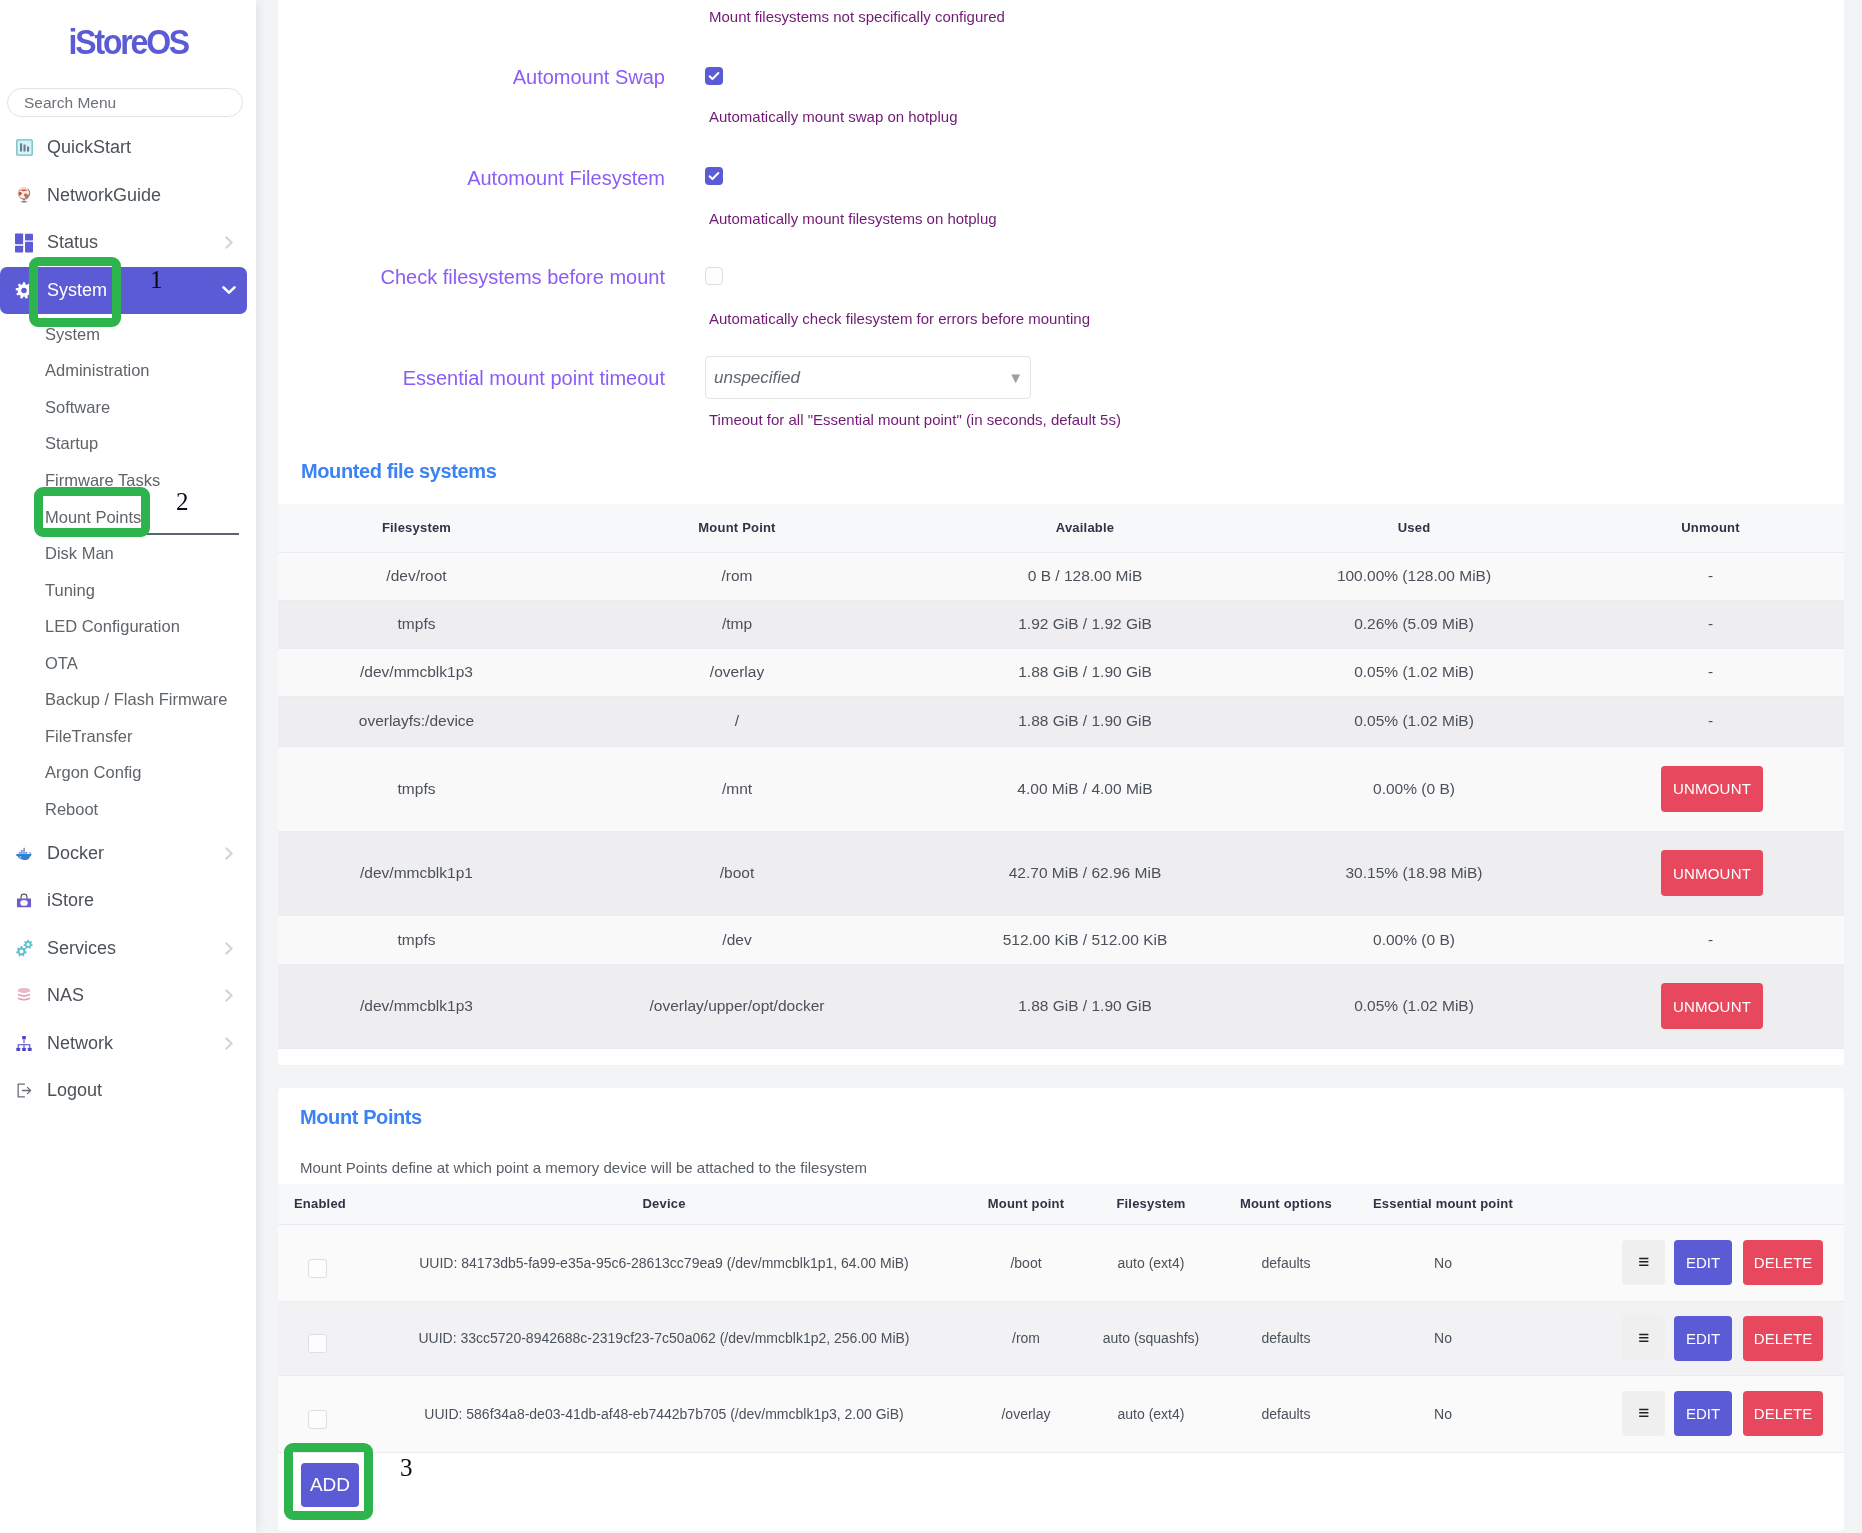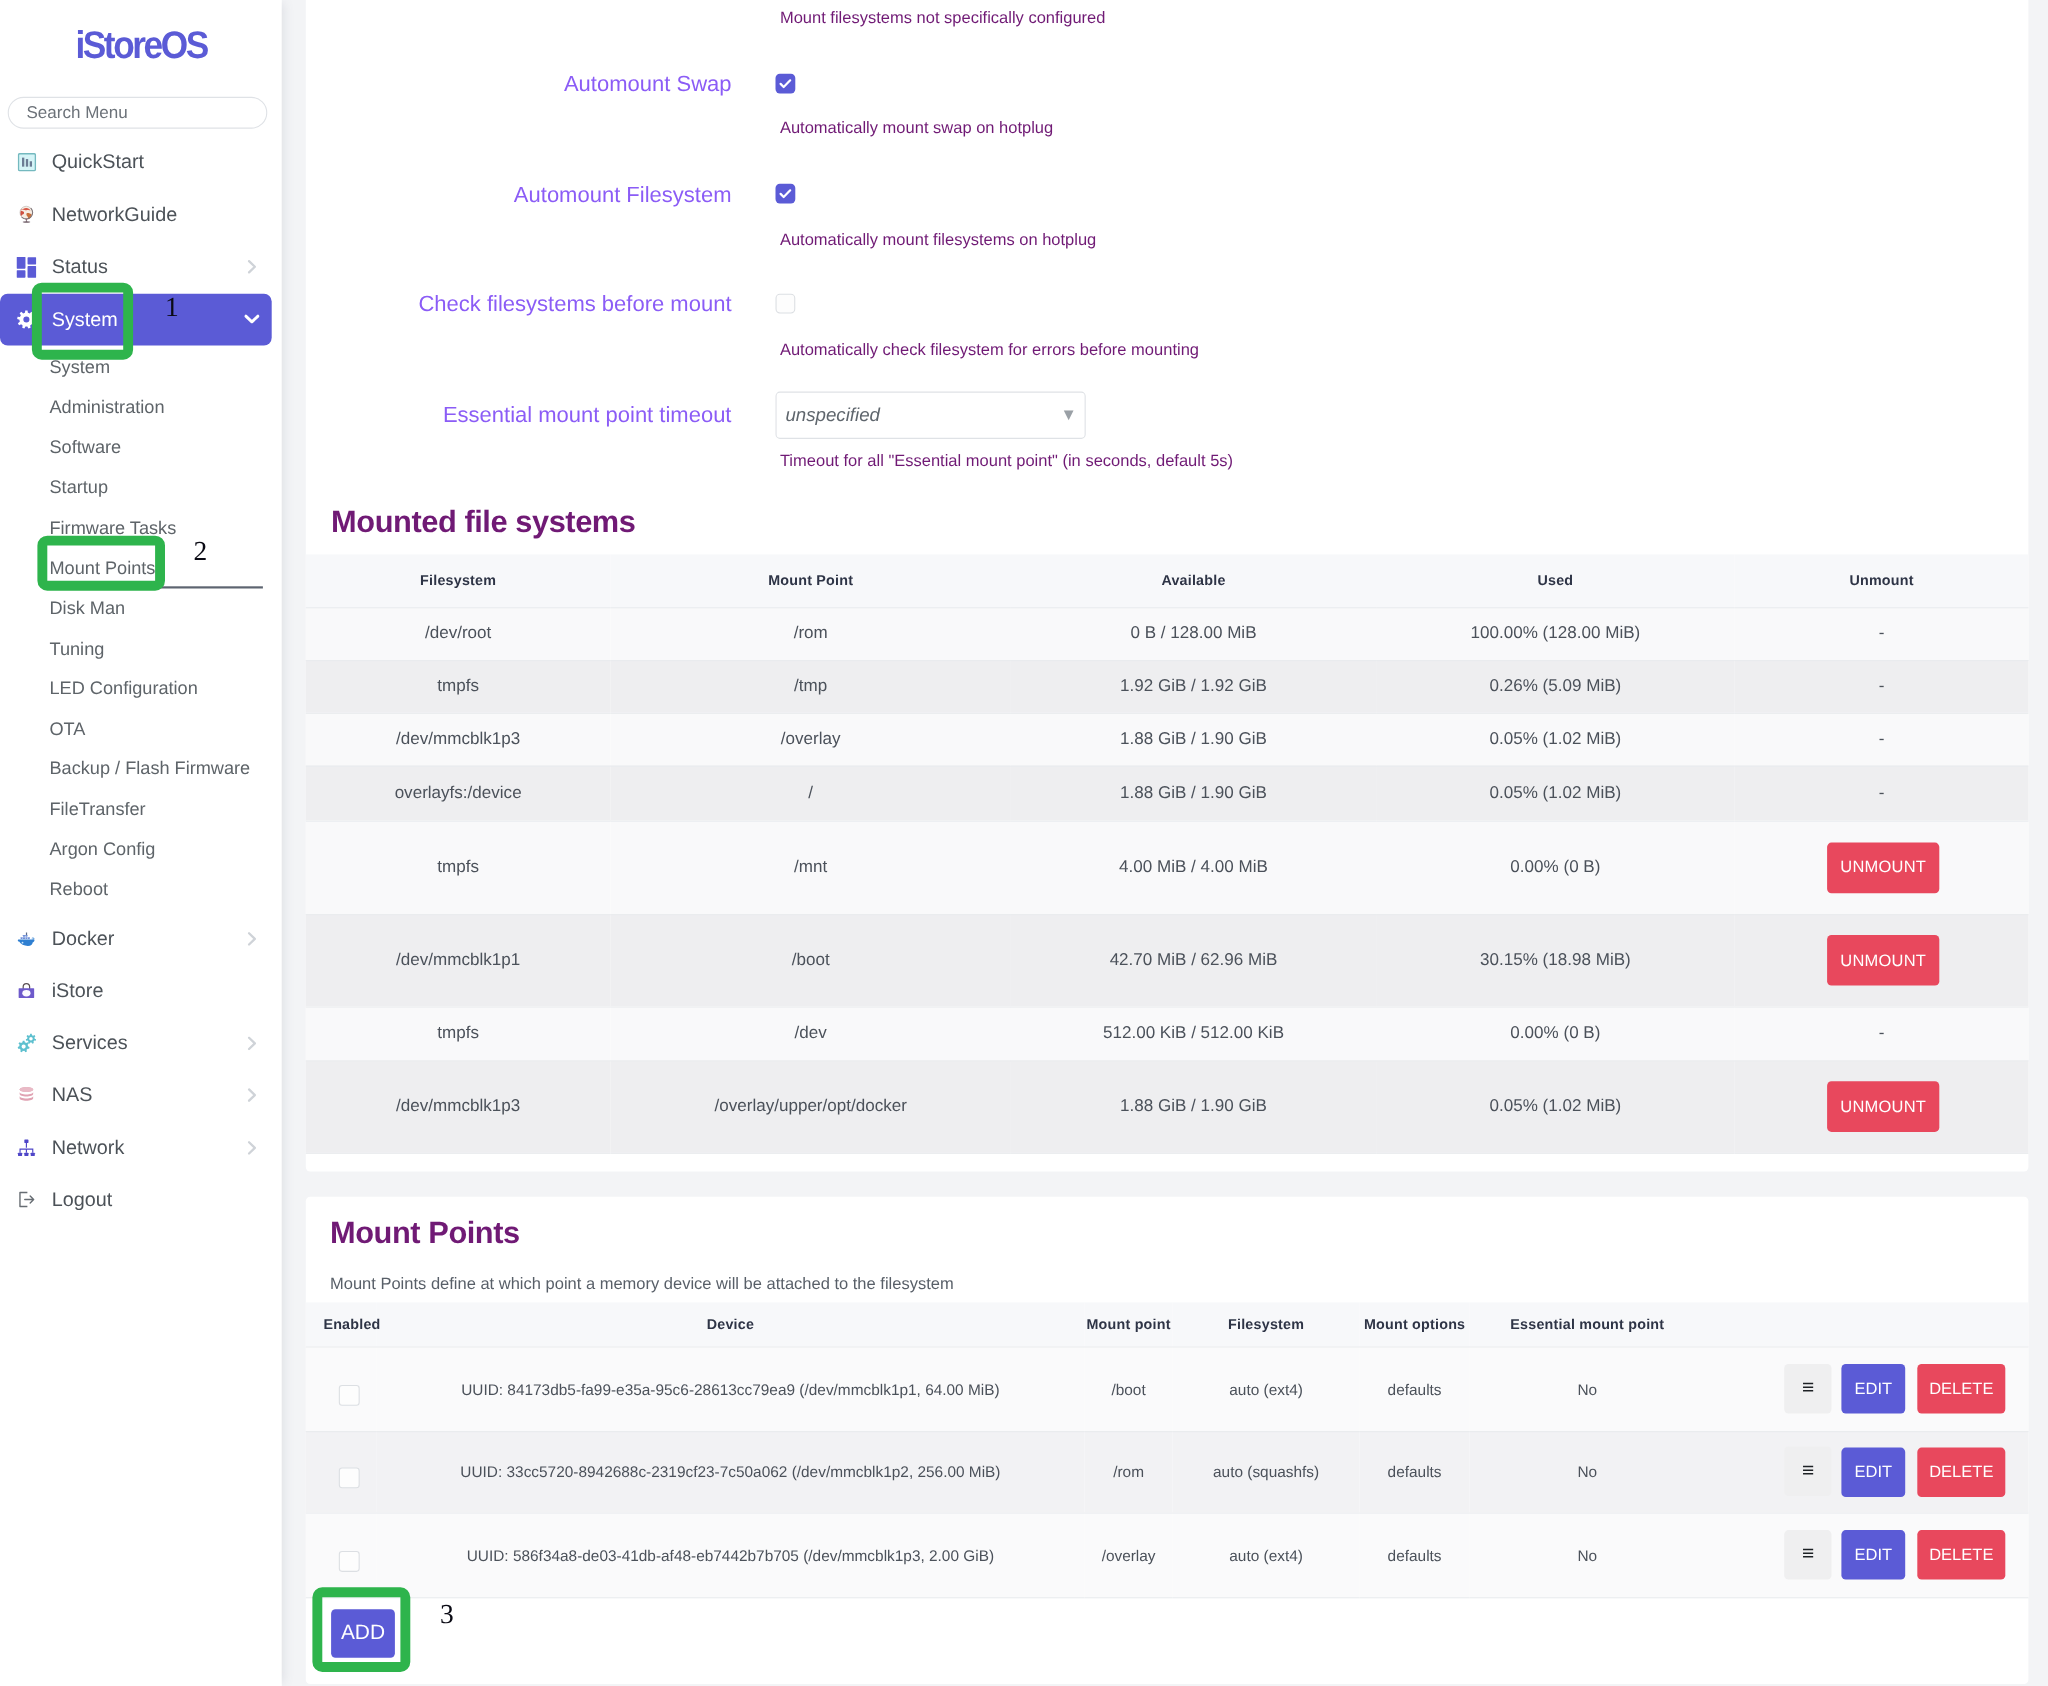--- a/index.html
+++ b/index.html
@@ -62,28 +62,28 @@
   .flabel { font-size:20px; color:#8b5cf6; position:absolute; text-align:right; width:387px; left:0px;}
   .fctrl { position:absolute; left:427px; }
 
   .ckbox {
     width:18px; height:18px; border-radius:4px; background:#5b5bd6;
     display:inline-flex; align-items:center; justify-content:center;
   }
   .ckbox.off { background:#fdfdfd; border:1px solid #dcdfe3; }
 
   .sel {
-    width:282px; height:43px; border:1px solid #dfe2e6; border-radius:4px;
+    width:326px; height:43px; border:1px solid #dfe2e6; border-radius:4px;
     background:#fff; display:flex; align-items:center; padding:0 8px;
     font-style:italic; font-size:17px; color:#5f666d; position:relative;
   }
   .sel .caret { position:absolute; right:7px; color:#9aa0a6; font-size:15px; line-height:1;}
 
   h2.section-title {
-    font-size:28px; font-weight:bold; color:#701a75; margin:0;
+    font-size:20px; font-weight:bold; color:#3b82f6; margin:0;
     font-family:"Liberation Sans", sans-serif; letter-spacing:-0.4px;
     position:absolute; line-height:1;
   }
 
   table.tbl { width:100%; border-collapse:collapse; table-layout:fixed; }
   table.tbl th {
     font-size:13px; font-weight:bold; color:#2e3446; background:#f7f8fa; letter-spacing:0.2px;
     text-align:center; border-bottom:1px solid #e9ebee; height:48px; vertical-align:middle;
   }
   table.mp-table th { height:40px; }

